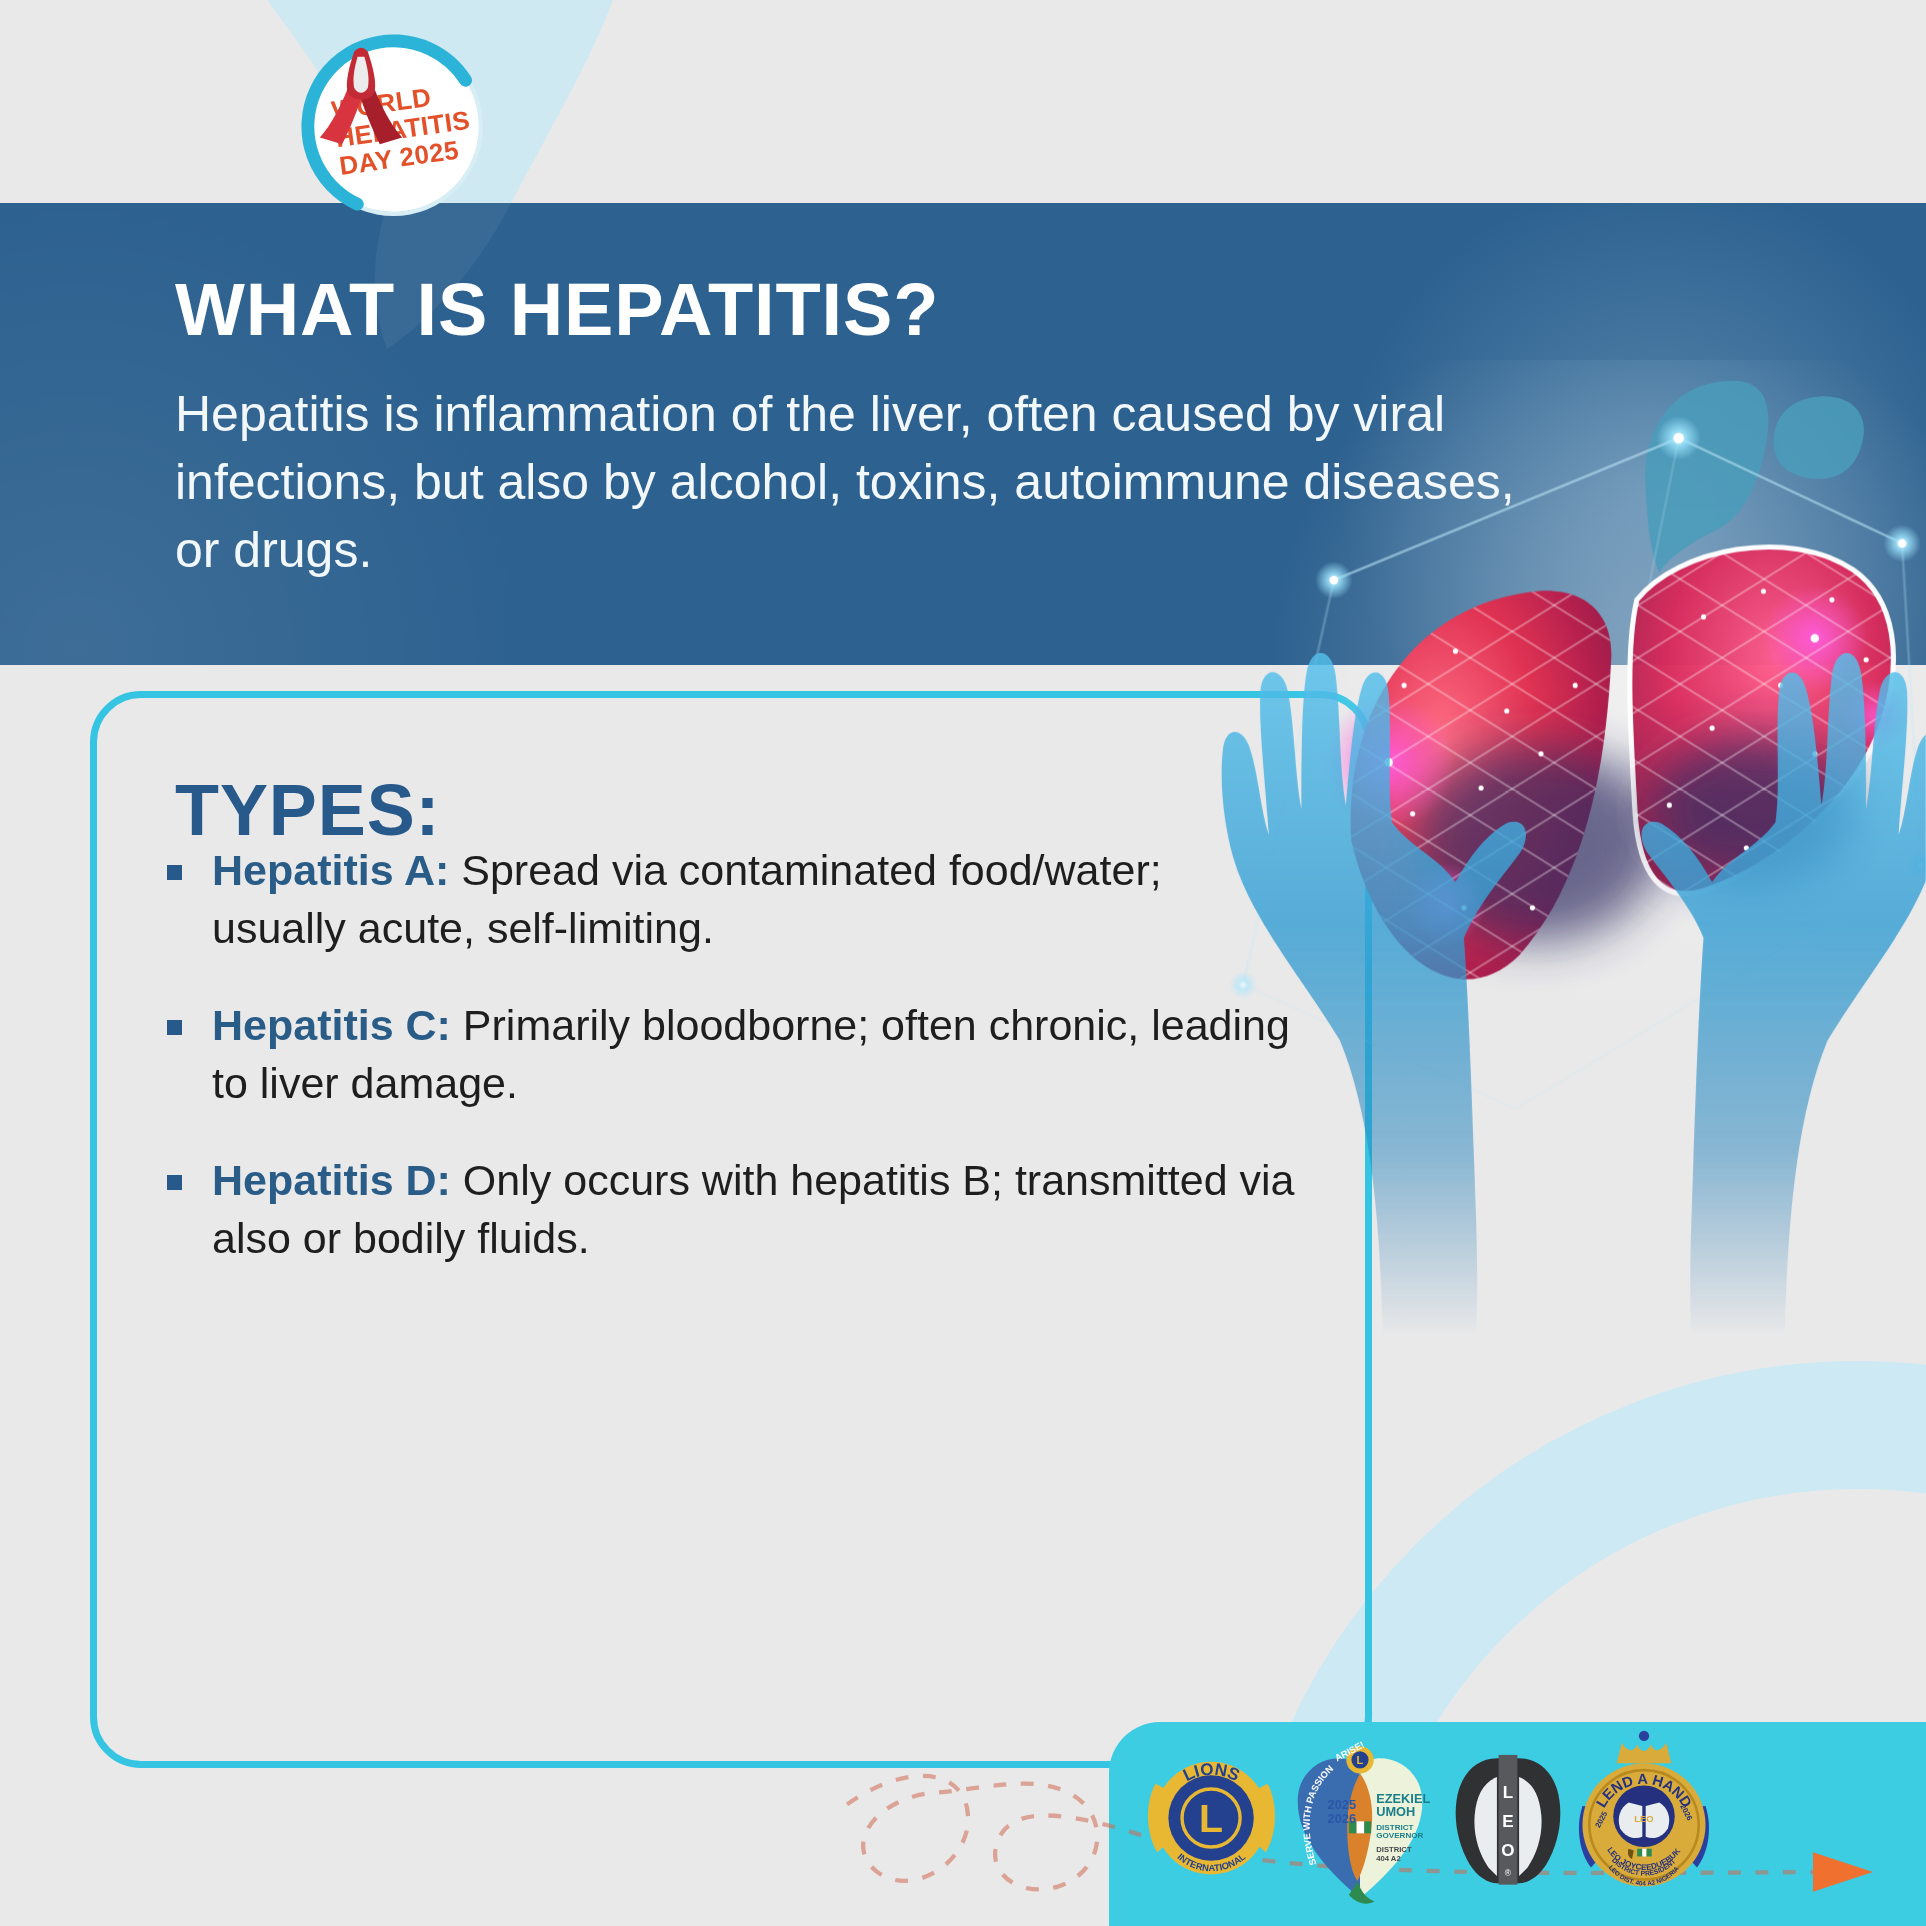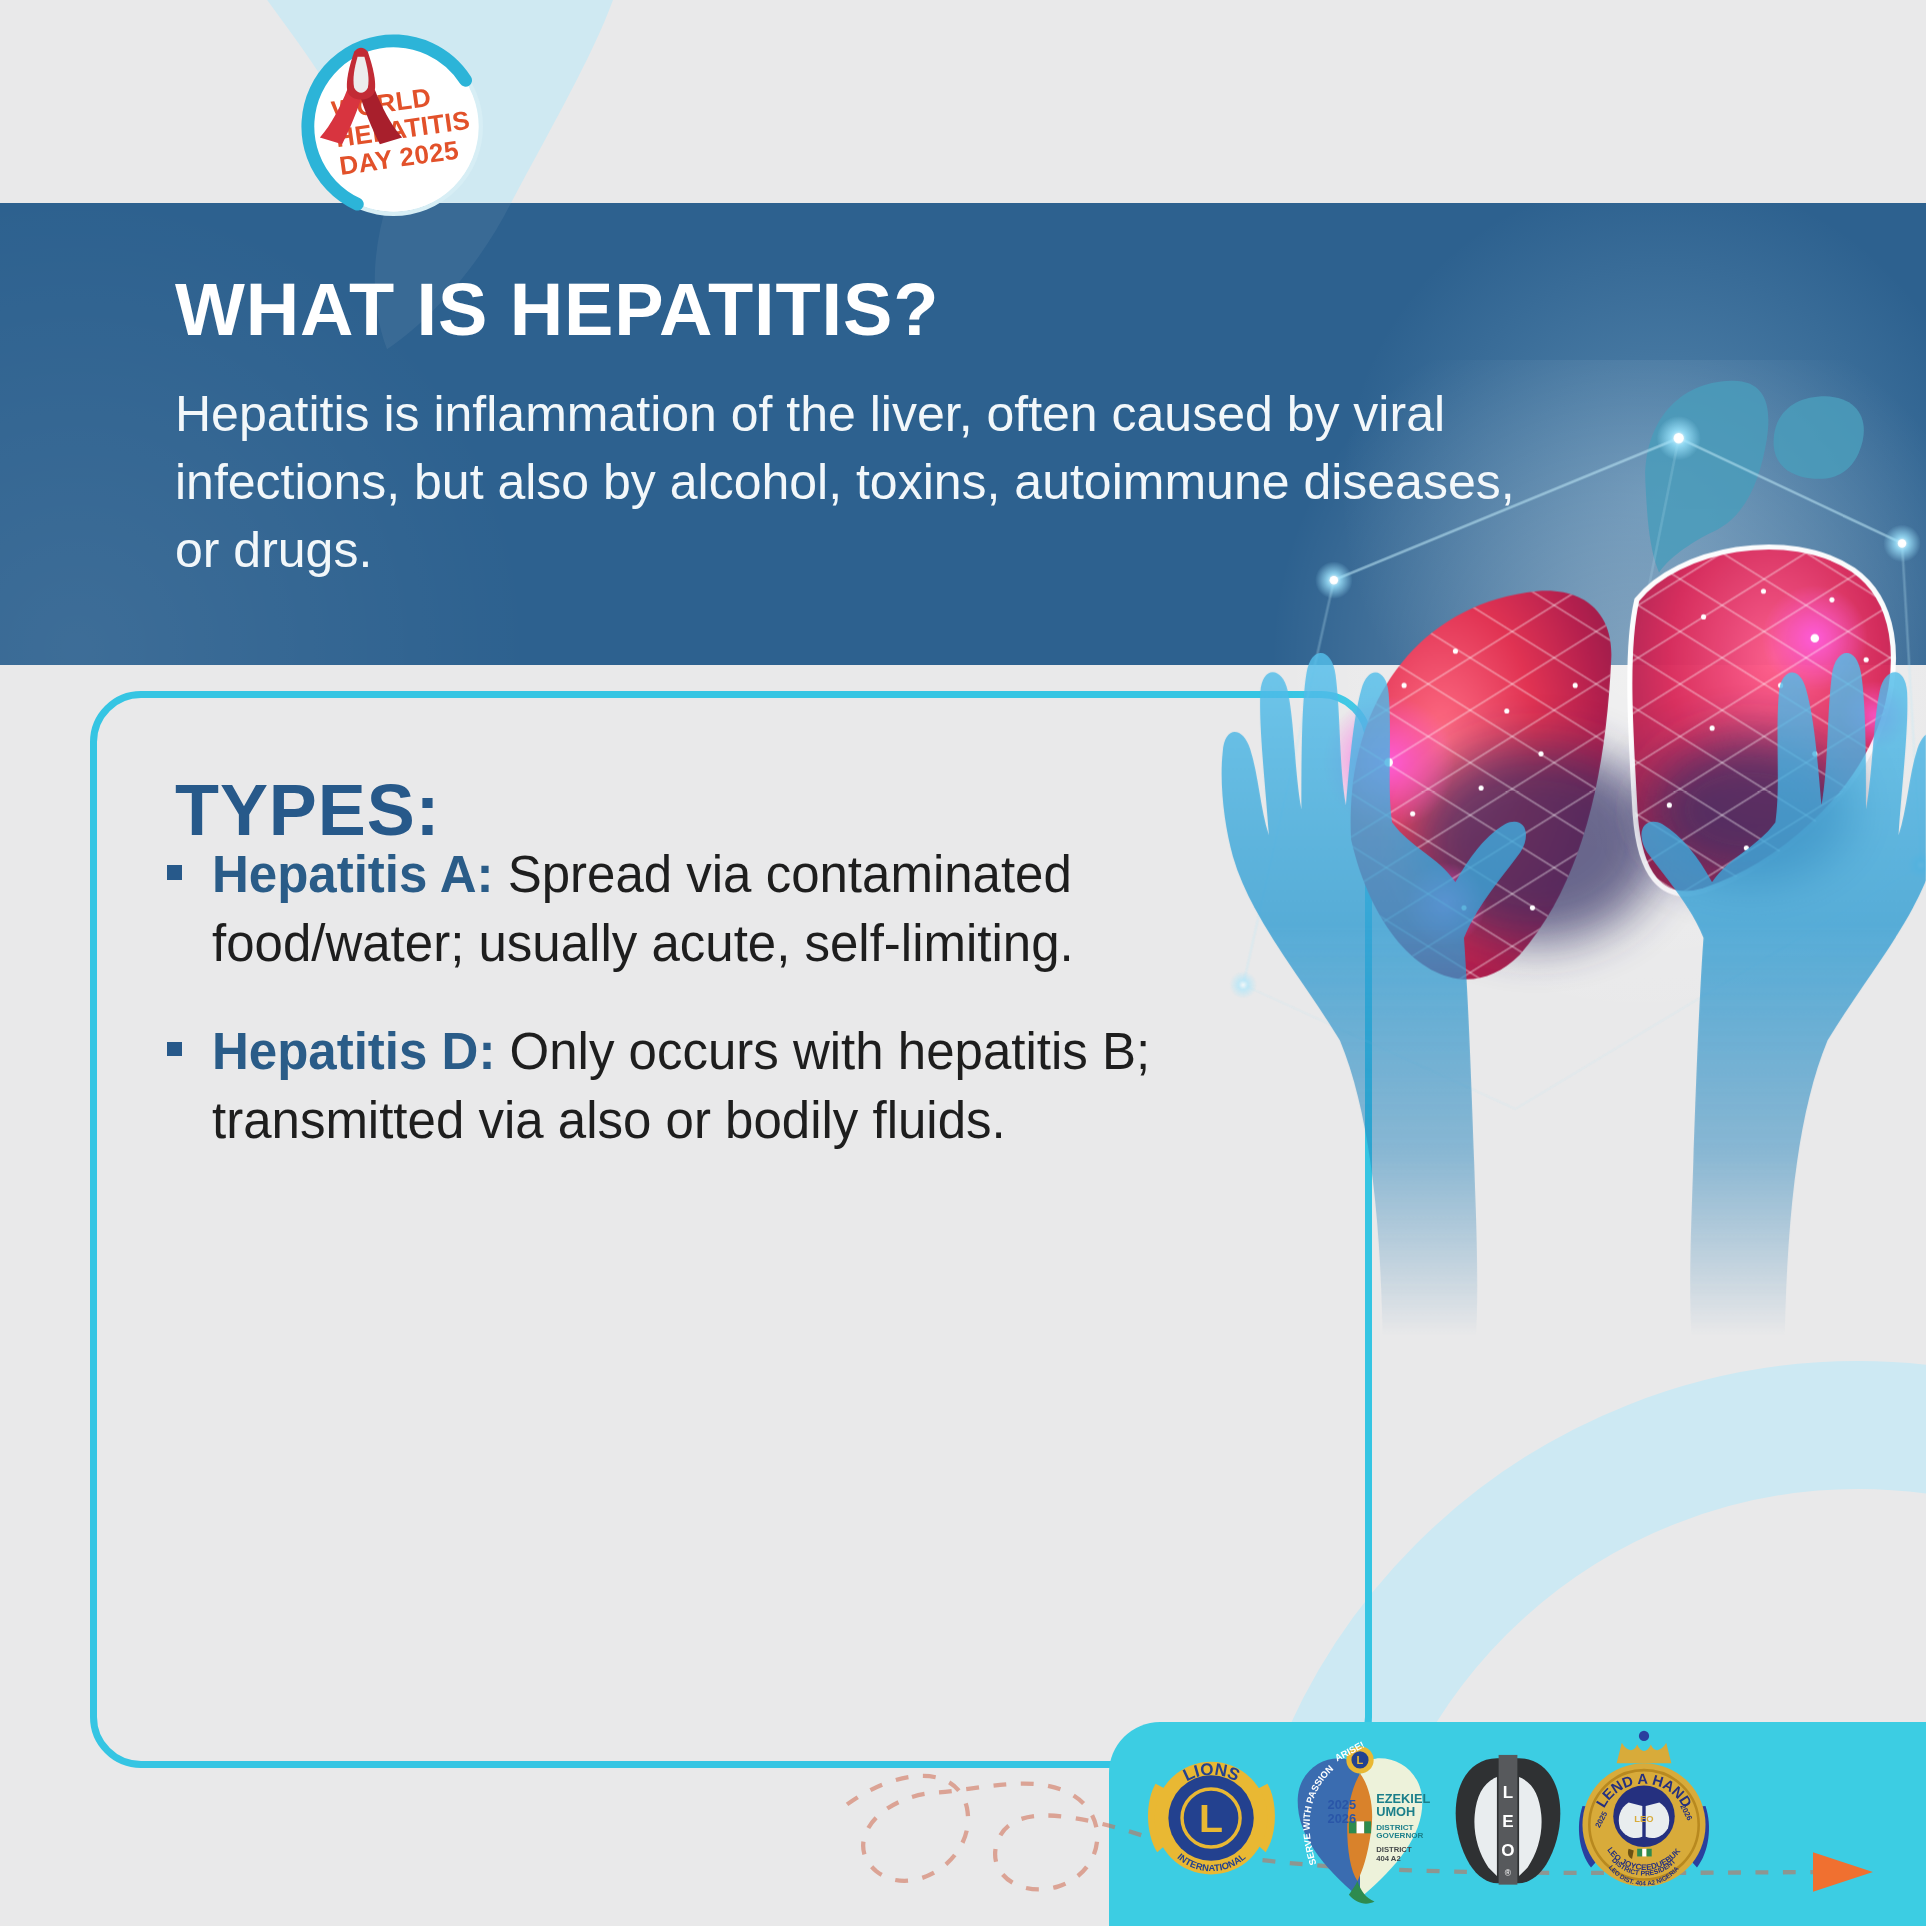--- a/index.html
+++ b/index.html
@@ -49,21 +49,21 @@
   .card{
     left:90px;top:691px;width:1282px;height:1077px;
     border:7.7px solid #35c5e3;border-radius:51px;
   }
   .types-title{
     left:175px;top:721px;color:#27598a;font-size:72px;font-weight:800;letter-spacing:0.9px;margin-top:48px;
   }
   .bullets{left:167px;top:841px;width:1199px;list-style:none;margin:0;padding:0;}
   .bullets li{
     position:relative;padding-left:45px;margin-bottom:39px;
-    max-width:1139px;font-size:51px;line-height:1.35;color:#1e1e1e;
+    max-width:1139px;font-size:43px;line-height:1.35;color:#1e1e1e;
   }
   .bullet-sq{position:absolute;left:0;top:24px;width:14.6px;height:14.6px;background:#27598a;}
   .lead{color:#2a5c88;font-weight:700;}
 
   
   .panel{
     left:1109px;top:1722px;width:818px;height:204px;
     background:#3ccde3;border-top-left-radius:51px;
   }
   .swirl{left:770px;top:1729px;width:1156px;height:197px;}
@@ -109,20 +109,23 @@
     </svg>
   </div>
 
   <div class="abs ring"></div>
 
   <div class="abs card"></div>
   <div class="abs types-title">TYPES:</div>
   <ul class="abs bullets">
     <li>
       <span class="bullet-sq"></span><span class="lead">Hepatitis A:</span><span> Spread via contaminated food/water; usually acute, self-limiting.</span>
+    </li>
+    <li>
+      <span class="bullet-sq"></span><span class="lead">Hepatitis C:</span><span> Primarily bloodborne; often chronic, leading to liver damage.</span>
     </li>
     <li>
       <span class="bullet-sq"></span><span class="lead">Hepatitis D:</span><span> Only occurs with hepatitis B; transmitted via also or bodily fluids.</span>
     </li>
   </ul>
 
   <svg class="abs illustration" viewBox="1280 420 970 1160">
     <defs>
       <radialGradient id="lobeL" cx="35%" cy="38%" r="80%">
         <stop offset="0" stop-color="#ff6d85"></stop>

